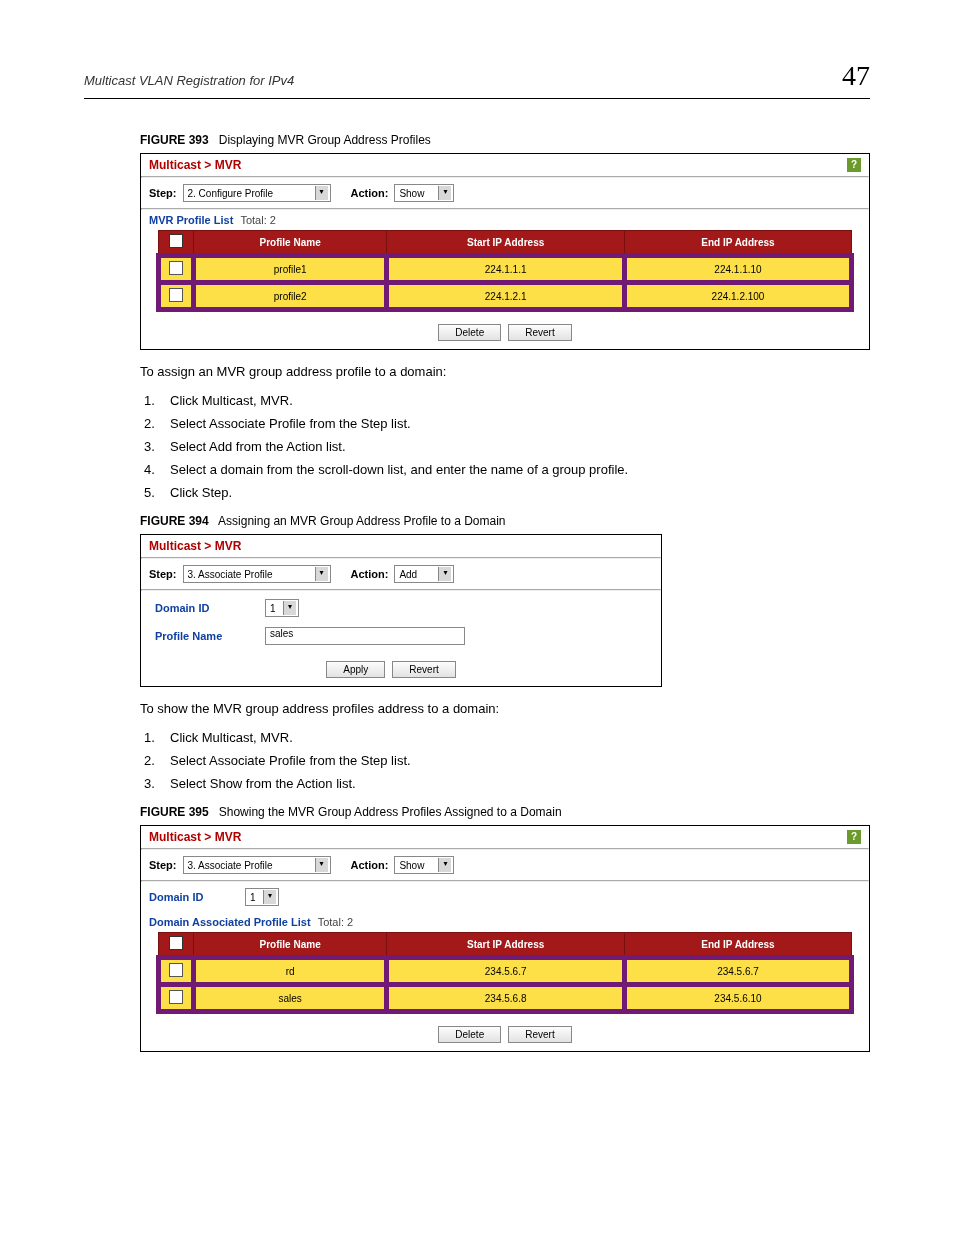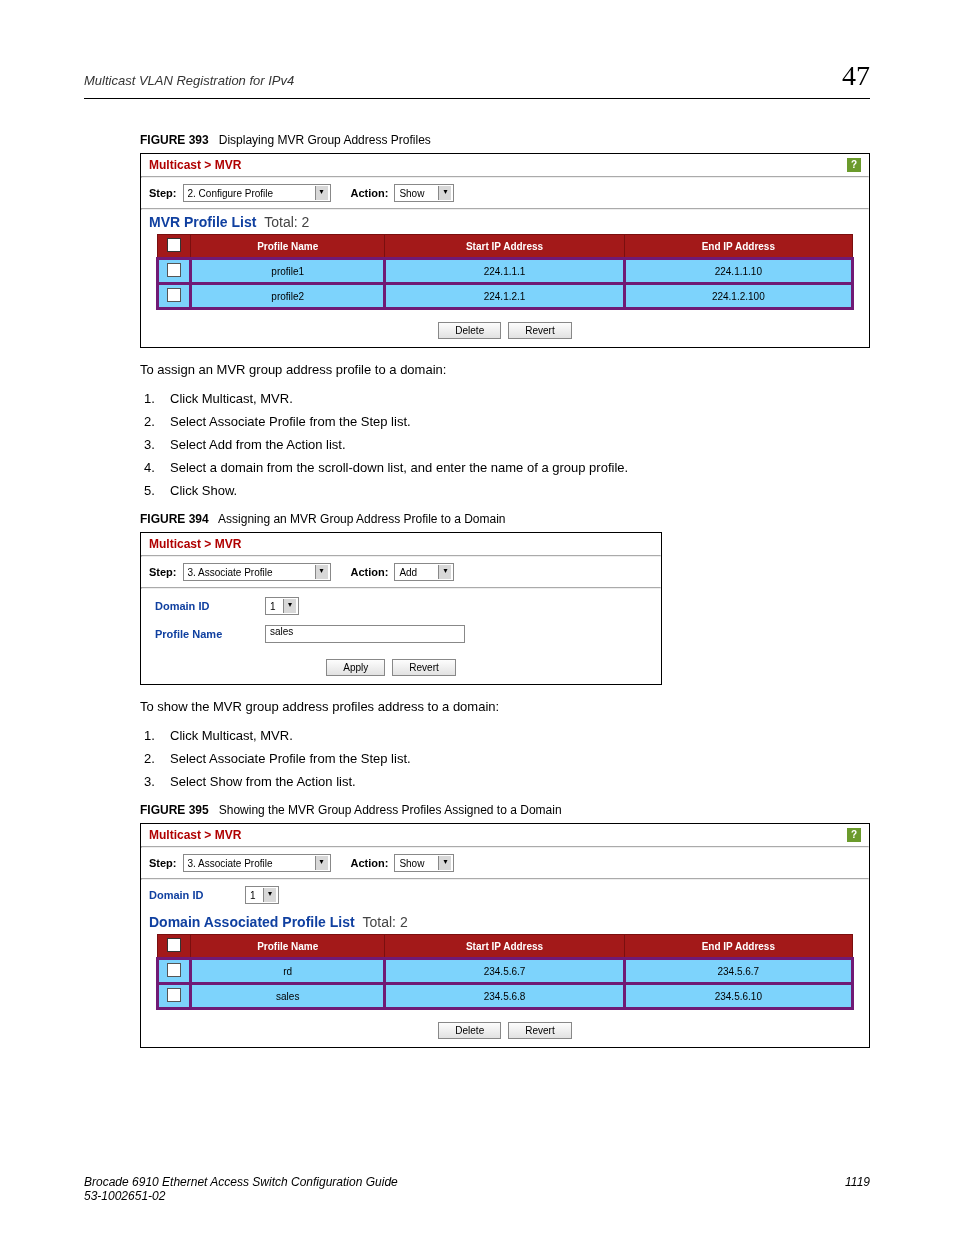--- a/index.html
+++ b/index.html
@@ -94,29 +94,29 @@
   }
   .ss-input {
     border: 1px solid #888;
     background: #fff;
     height: 16px;
     font-size: 10px;
     padding: 0 4px;
     width: 190px;
     display:inline-block;
   }
-  .ss-list-title { color: #1040a0; font-weight: bold; padding: 4px 8px; font-size: 14px; }
+  .ss-list-title { color: #1040a0; font-weight: bold; padding: 4px 8px; font-size: 11px; }
   .ss-list-title .tot { color:#444; font-weight:normal; margin-left:4px;}
   .ss-table { width: calc(100% - 30px); margin: 0 15px 8px 15px; border-collapse: collapse; font-size:10px; }
   .ss-table th {
     background: #a31919; color:#fff; font-weight: bold;
     border: 1px solid #7a0f0f; padding: 3px 4px; text-align:center;
   }
   .ss-table th.chk { width: 22px; background:#a31919;}
-  .ss-table td { border:3px solid #701a75; background:#7dd3fc; text-align:center; padding:3px 4px;}
+  .ss-table td { border:5px solid #701a75; background:#fde047; text-align:center; padding:3px 4px;}
   .ss-table td.chkcell { width:22px; }
   .chkbox {
     display:inline-block; width:12px; height:12px;
     border:1px solid #555; background:#fff;
   }
   .chkbox.hdr { border-color:#333; background:#fff;}
   .ss-btnrow { text-align:center; padding: 4px 0 8px 0;}
   .ss-btn {
     display:inline-block; border:1px solid #888;
     background: linear-gradient(#fdfdfd,#e2e2e2);
@@ -222,21 +222,21 @@
       <div class="row">
           <span class="num">3.</span>
           <span>Select Add from the Action list.</span>
         </div>
       <div class="row">
           <span class="num">4.</span>
           <span>Select a domain from the scroll-down list, and enter the name of a group profile.</span>
         </div>
       <div class="row">
           <span class="num">5.</span>
-          <span>Click Show.</span>
+          <span>Click Step.</span>
         </div>
     </div>
 
     <div class="fig-caption">
       <b>FIGURE 394</b>&nbsp;&nbsp;
       <span>Assigning an MVR Group Address Profile to a Domain</span>
     </div>
 
     <div class="screenshot" style="width:520px">
       <div class="ss-title">
@@ -350,21 +350,14 @@
       </tbody>
         </table>
       <div class="ss-btnrow">
         <span class="ss-btn">Delete</span>
         <span class="ss-btn">Revert</span>
       </div>
     </div>
 
   </div>
 
-  <div class="footer">
-    <div>
-      <div>Brocade 6910 Ethernet Access Switch Configuration Guide</div>
-      <div>53-1002651-02</div>
-    </div>
-    <div class="pg">1119</div>
-  </div>
 
 </div>
 
 </body></html>

